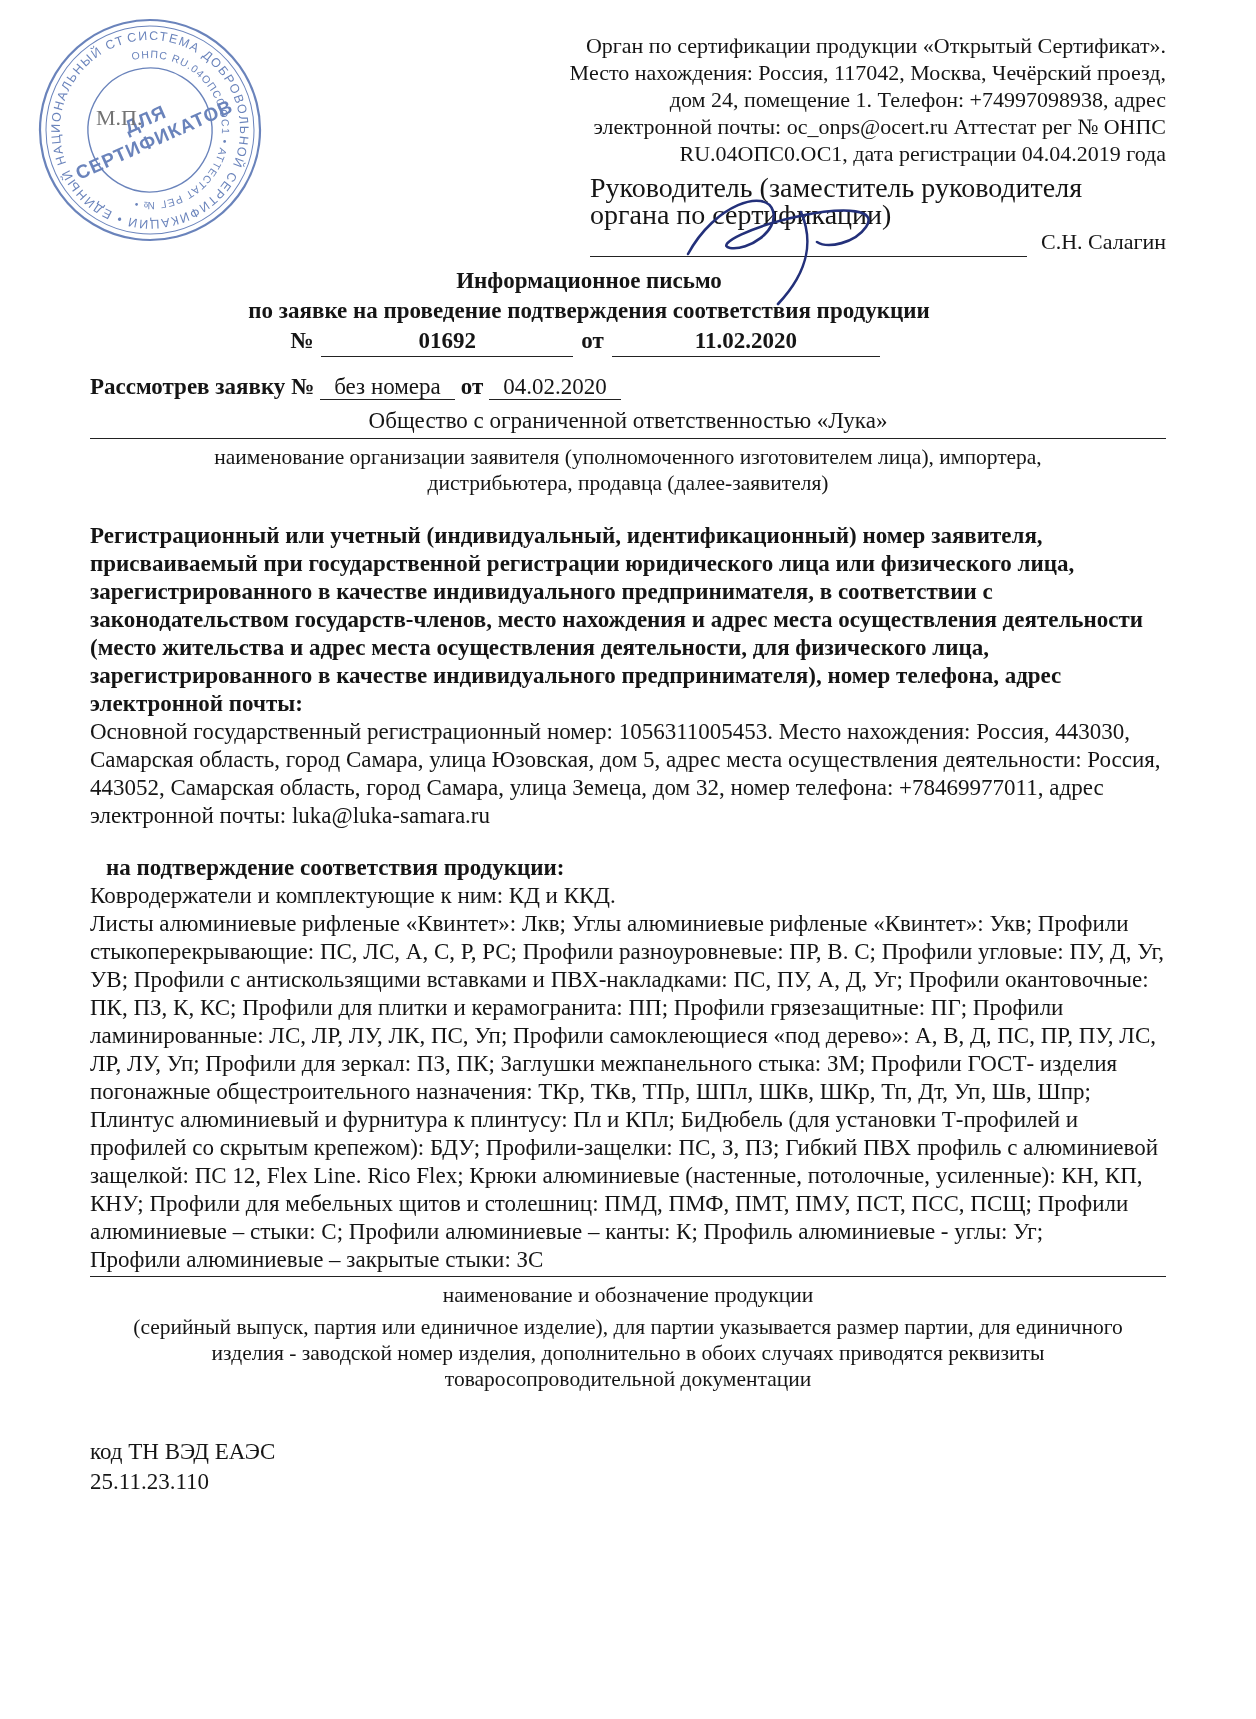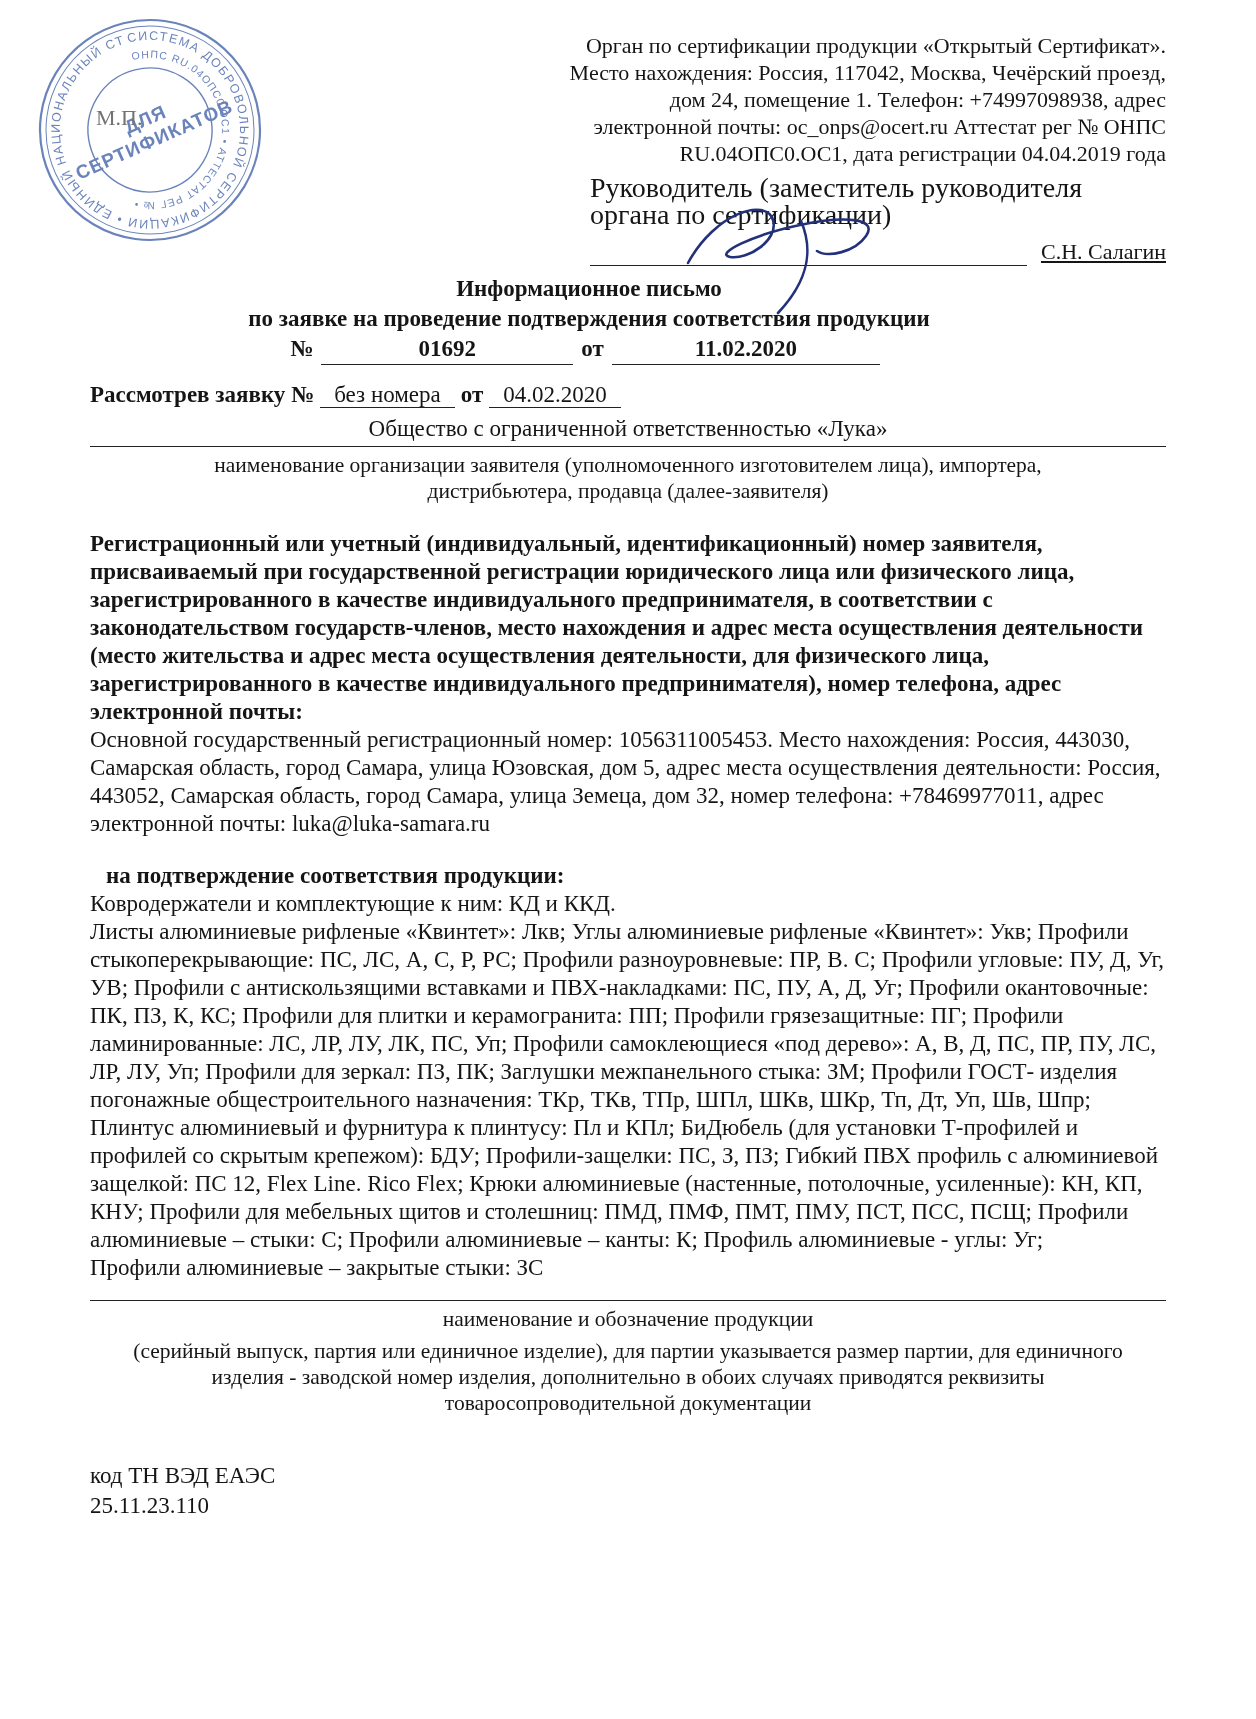--- a/index.html
+++ b/index.html
@@ -21,42 +21,42 @@
   
   .stampsvg { position:absolute; left:34px; top:14px; opacity:.82; }
   .sc { fill:none; stroke:#4a69ad; }
   .ring { fill:#4a69ad; font-family:"Liberation Sans",sans-serif; }
   .ctr  { fill:#4a69ad; font-weight:bold; font-size:19px; letter-spacing:1px; font-family:"Liberation Sans",sans-serif; }
   .mp { position:absolute; left:96px; top:104px; font-size:22px; color:#737373; }
 
   
   .org { width:600px; margin-left:auto; text-align:right; font-size:22px; line-height:27px; margin-top:4px; }
   .role { margin-left:500px; font-size:28px; line-height:27px; margin-top:7px; }
-  .sigrow { display:flex; align-items:flex-end; margin-left:500px; margin-top:8px; height:30px;text-decoration:underline; }
+  .sigrow { display:flex; margin-left:500px; margin-top:0; height:30px; }
   .sigline { flex:1; border-bottom:1.5px solid #222; position:relative; height:28px; margin-right:14px; }
   .autograph { position:absolute; left:70px; bottom:-52px; overflow:visible; pointer-events:none; }
   .signame { white-space:nowrap; font-size:22px; }
 
   
   .titleblock { margin-top:8px; margin-right:78px; text-align:center; font-weight:bold; line-height:30px; }
   .fillblank { display:inline-block; min-width:252px; border-bottom:1.5px solid #222; text-align:center; margin:0 8px; }
   .fillblank.wide { min-width:268px; }
 
   
   .reviewline { margin-top:16px; }
   .u { border-bottom:1.5px solid #222; padding:0 14px; }
   .reviewline .gap { display:inline-block; width:6px; }
 
   .applicant { text-align:center; border-bottom:1.5px solid #222; padding-bottom:3px; margin-top:6px; }
   .caption { text-align:center; font-size:21.5px; line-height:26px; margin-top:5px; }
   .app-caption { padding:0 88px; }
 
   .regheading { margin-top:26px; font-weight:bold; }
   .prodheading { margin-top:24px; font-weight:bold;margin-left:16px; }
-  .fullline { border-bottom:1.5px solid #222; padding-bottom:18px; }
+  .fullline { border-bottom:1.5px solid #222; padding-bottom:2px; }
 
   .serial { margin-top:32px; border-bottom:1.5px solid #222; padding-bottom:3px; }
   .serial-caption { padding:0 14px; margin-top:6px; }
 
   .code1 { margin-top:46px; font-weight:normal; }
   .code2 { margin-top:42px; font-weight:bold; }
   .code3 { margin-top:2px; }
 </style>
 </head>
 <body>

